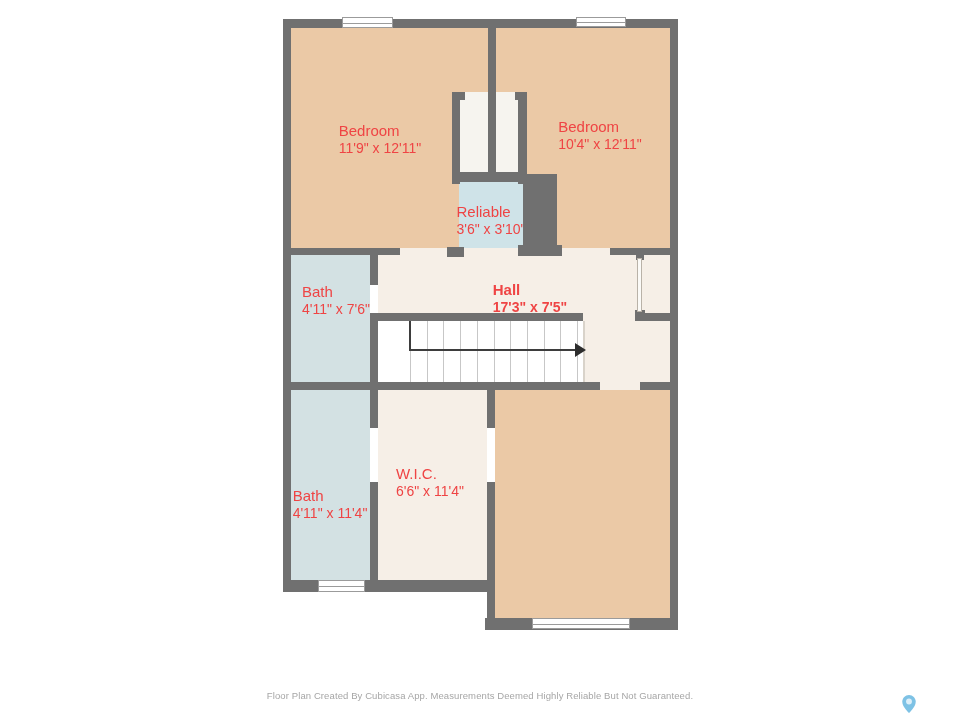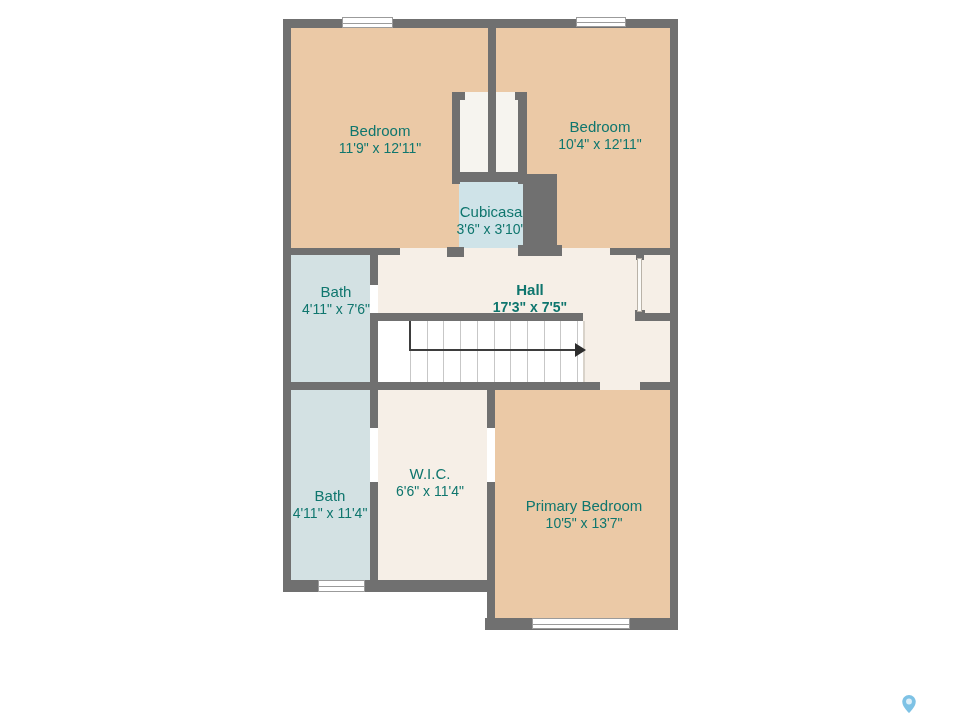--- a/index.html
+++ b/index.html
@@ -13,21 +13,21 @@
   .fill-laundry{background:#cfe3e8;}
   .fill-cream{background:#f6efe7;}
   .fill-strip{background:#f6f4ef;}
   .fill-stairs{background:#ffffff;border-right:2px solid #d9d3ca;}
   .wall{position:absolute;background:#707070;z-index:3;}
   .window{position:absolute;background:#ffffff;border:1px solid #9b9b9b;box-sizing:border-box;z-index:4;}
   .window:after{content:"";position:absolute;left:0;right:0;top:50%;height:1px;background:#9b9b9b;}
   .door-leaf{position:absolute;background:#fbfaf7;border:1px solid #b9b2a8;box-sizing:border-box;z-index:4;}
   .room-label{
     position:absolute;z-index:5;transform:translateX(-50%);
-    text-align:center;color:#0f766e;white-space:nowrap;
+    text-align:left;color:#ef4444;white-space:nowrap;
   }
   .room-label.under{z-index:2;}
   .room-label .rname{display:block;font-size:15px;line-height:19px;}
   .room-label .rdims{display:block;font-size:14px;line-height:17px;}
   #stairs{position:absolute;z-index:2;overflow:visible;}
   .tread{position:absolute;top:0;bottom:0;width:1px;background:#c7c7c7;}
   .arrow-v{position:absolute;width:2px;background:#3d3d3d;z-index:4;}
   .arrow-h{position:absolute;height:2px;background:#3d3d3d;z-index:4;}
   .arrow-head{
     position:absolute;width:0;height:0;z-index:4;
@@ -68,21 +68,21 @@
         <div class="tread" style="left: 165.6px;"></div>
         <div class="tread" style="left: 182.3px;"></div>
         <div class="tread" style="left: 199px;"></div>
       </div>
     <div class="arrow-v" style="left:31px;top:0;height:30px;"></div>
     <div class="arrow-h" style="left:31px;top:28px;width:166px;"></div>
     <div class="arrow-head" style="left:197px;top:22px;"></div>
   </div>
 
   <div class="room-label under" style="left:491px;top:202px;">
-    <span class="rname">Cubicasa</span>
+    <span class="rname">Reliable</span>
     <span class="rdims">3'6" x 3'10"</span>
   </div>
 
   <div class="wall" style="left:283px;top:19px;width:8px;height:573px;"></div>
   <div class="wall" style="left:283px;top:19px;width:395px;height:9px;"></div>
   <div class="wall" style="left:670px;top:19px;width:8px;height:611px;"></div>
   <div class="wall" style="left:283px;top:580px;width:212px;height:12px;"></div>
   <div class="wall" style="left:485px;top:618px;width:193px;height:12px;"></div>
   <div class="wall" style="left:488px;top:27px;width:8px;height:153px;"></div>
   <div class="wall" style="left:452px;top:92px;width:8px;height:92px;"></div>
@@ -131,24 +131,21 @@
     <span class="rdims">17'3" x 7'5"</span>
   </div>
   <div class="room-label" style="left:330px;top:486px;">
     <span class="rname">Bath</span>
     <span class="rdims">4'11" x 11'4"</span>
   </div>
   <div class="room-label" style="left:430px;top:464px;">
     <span class="rname">W.I.C.</span>
     <span class="rdims">6'6" x 11'4"</span>
   </div>
-  <div class="room-label" style="left:584px;top:496px;">
-    <span class="rname">Primary Bedroom</span>
-    <span class="rdims">10'5" x 13'7"</span>
-  </div>
 
+  <div id="footer-disclaimer">Floor Plan Created By Cubicasa App. Measurements Deemed Highly Reliable But Not Guaranteed.</div>
 
   <svg id="brand-pin" viewBox="0 0 24 32">
     <path d="M12 0C5.4 0 0 5.4 0 12c0 9 12 20 12 20s12-11 12-20C24 5.4 18.6 0 12 0z" fill="#7ec2e5"></path>
     <circle cx="12" cy="11.5" r="5.2" fill="#ddeff9"></circle>
   </svg>
 
 </div>
 
 </body></html>

